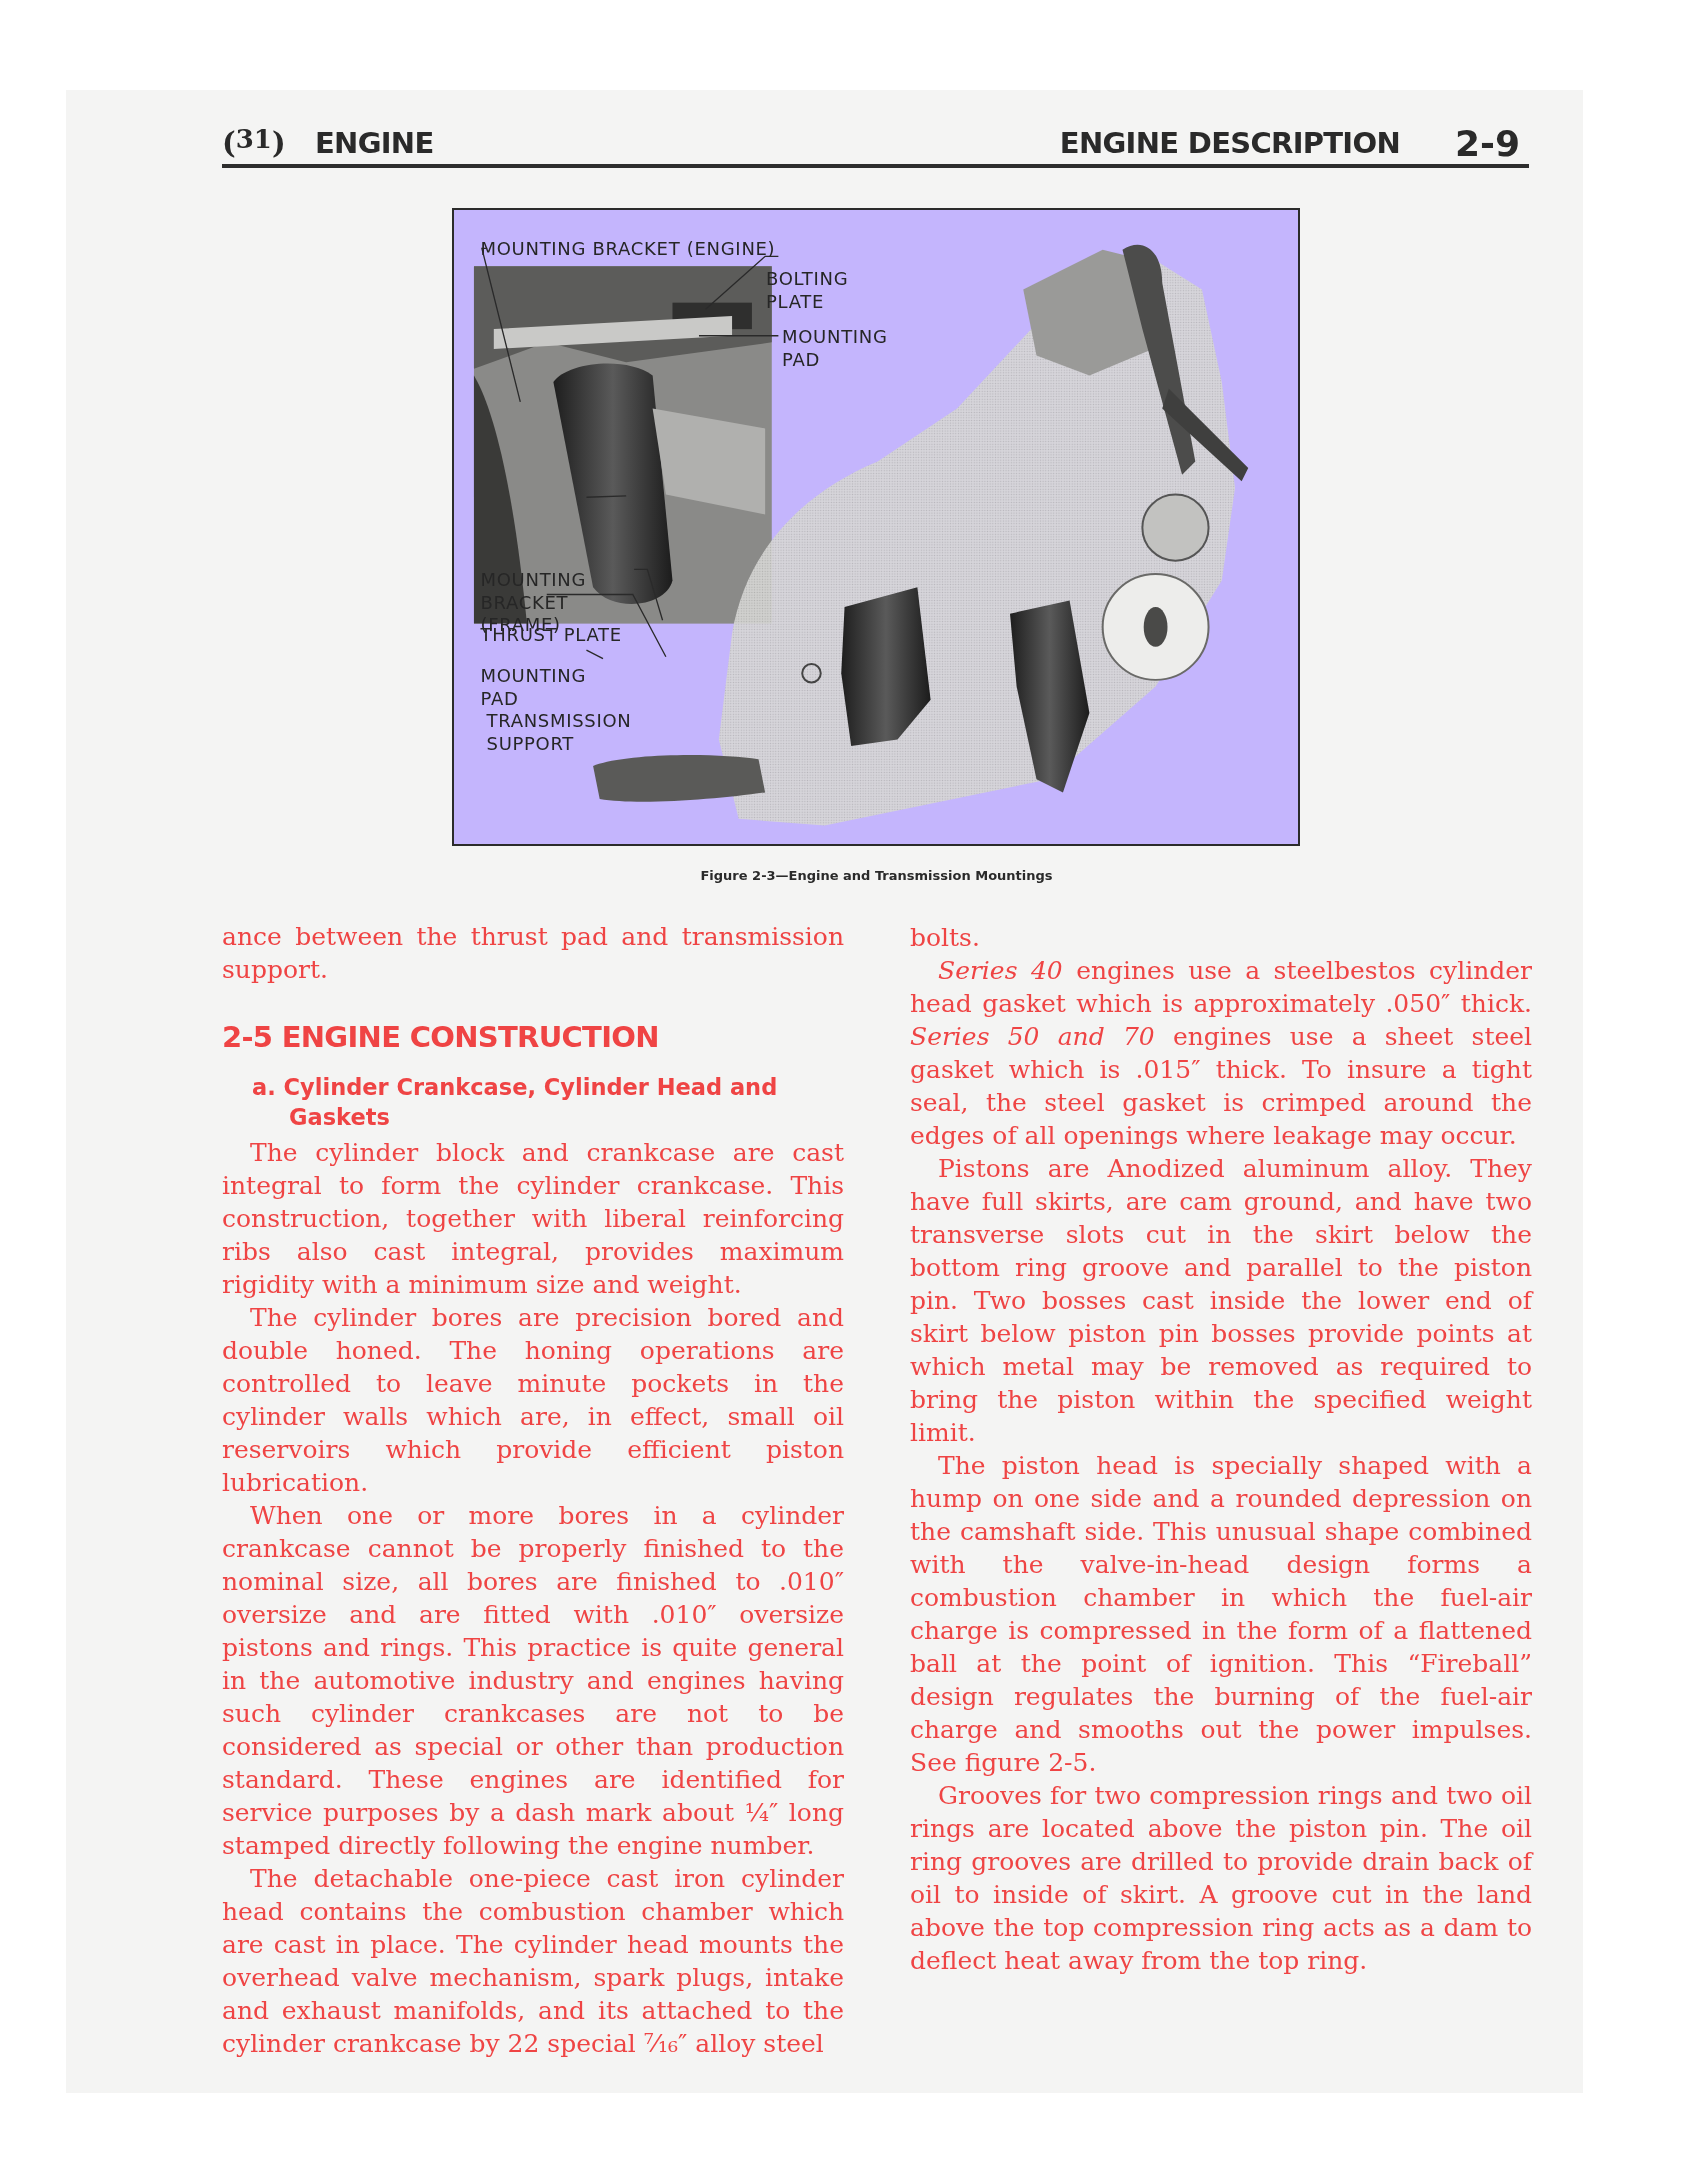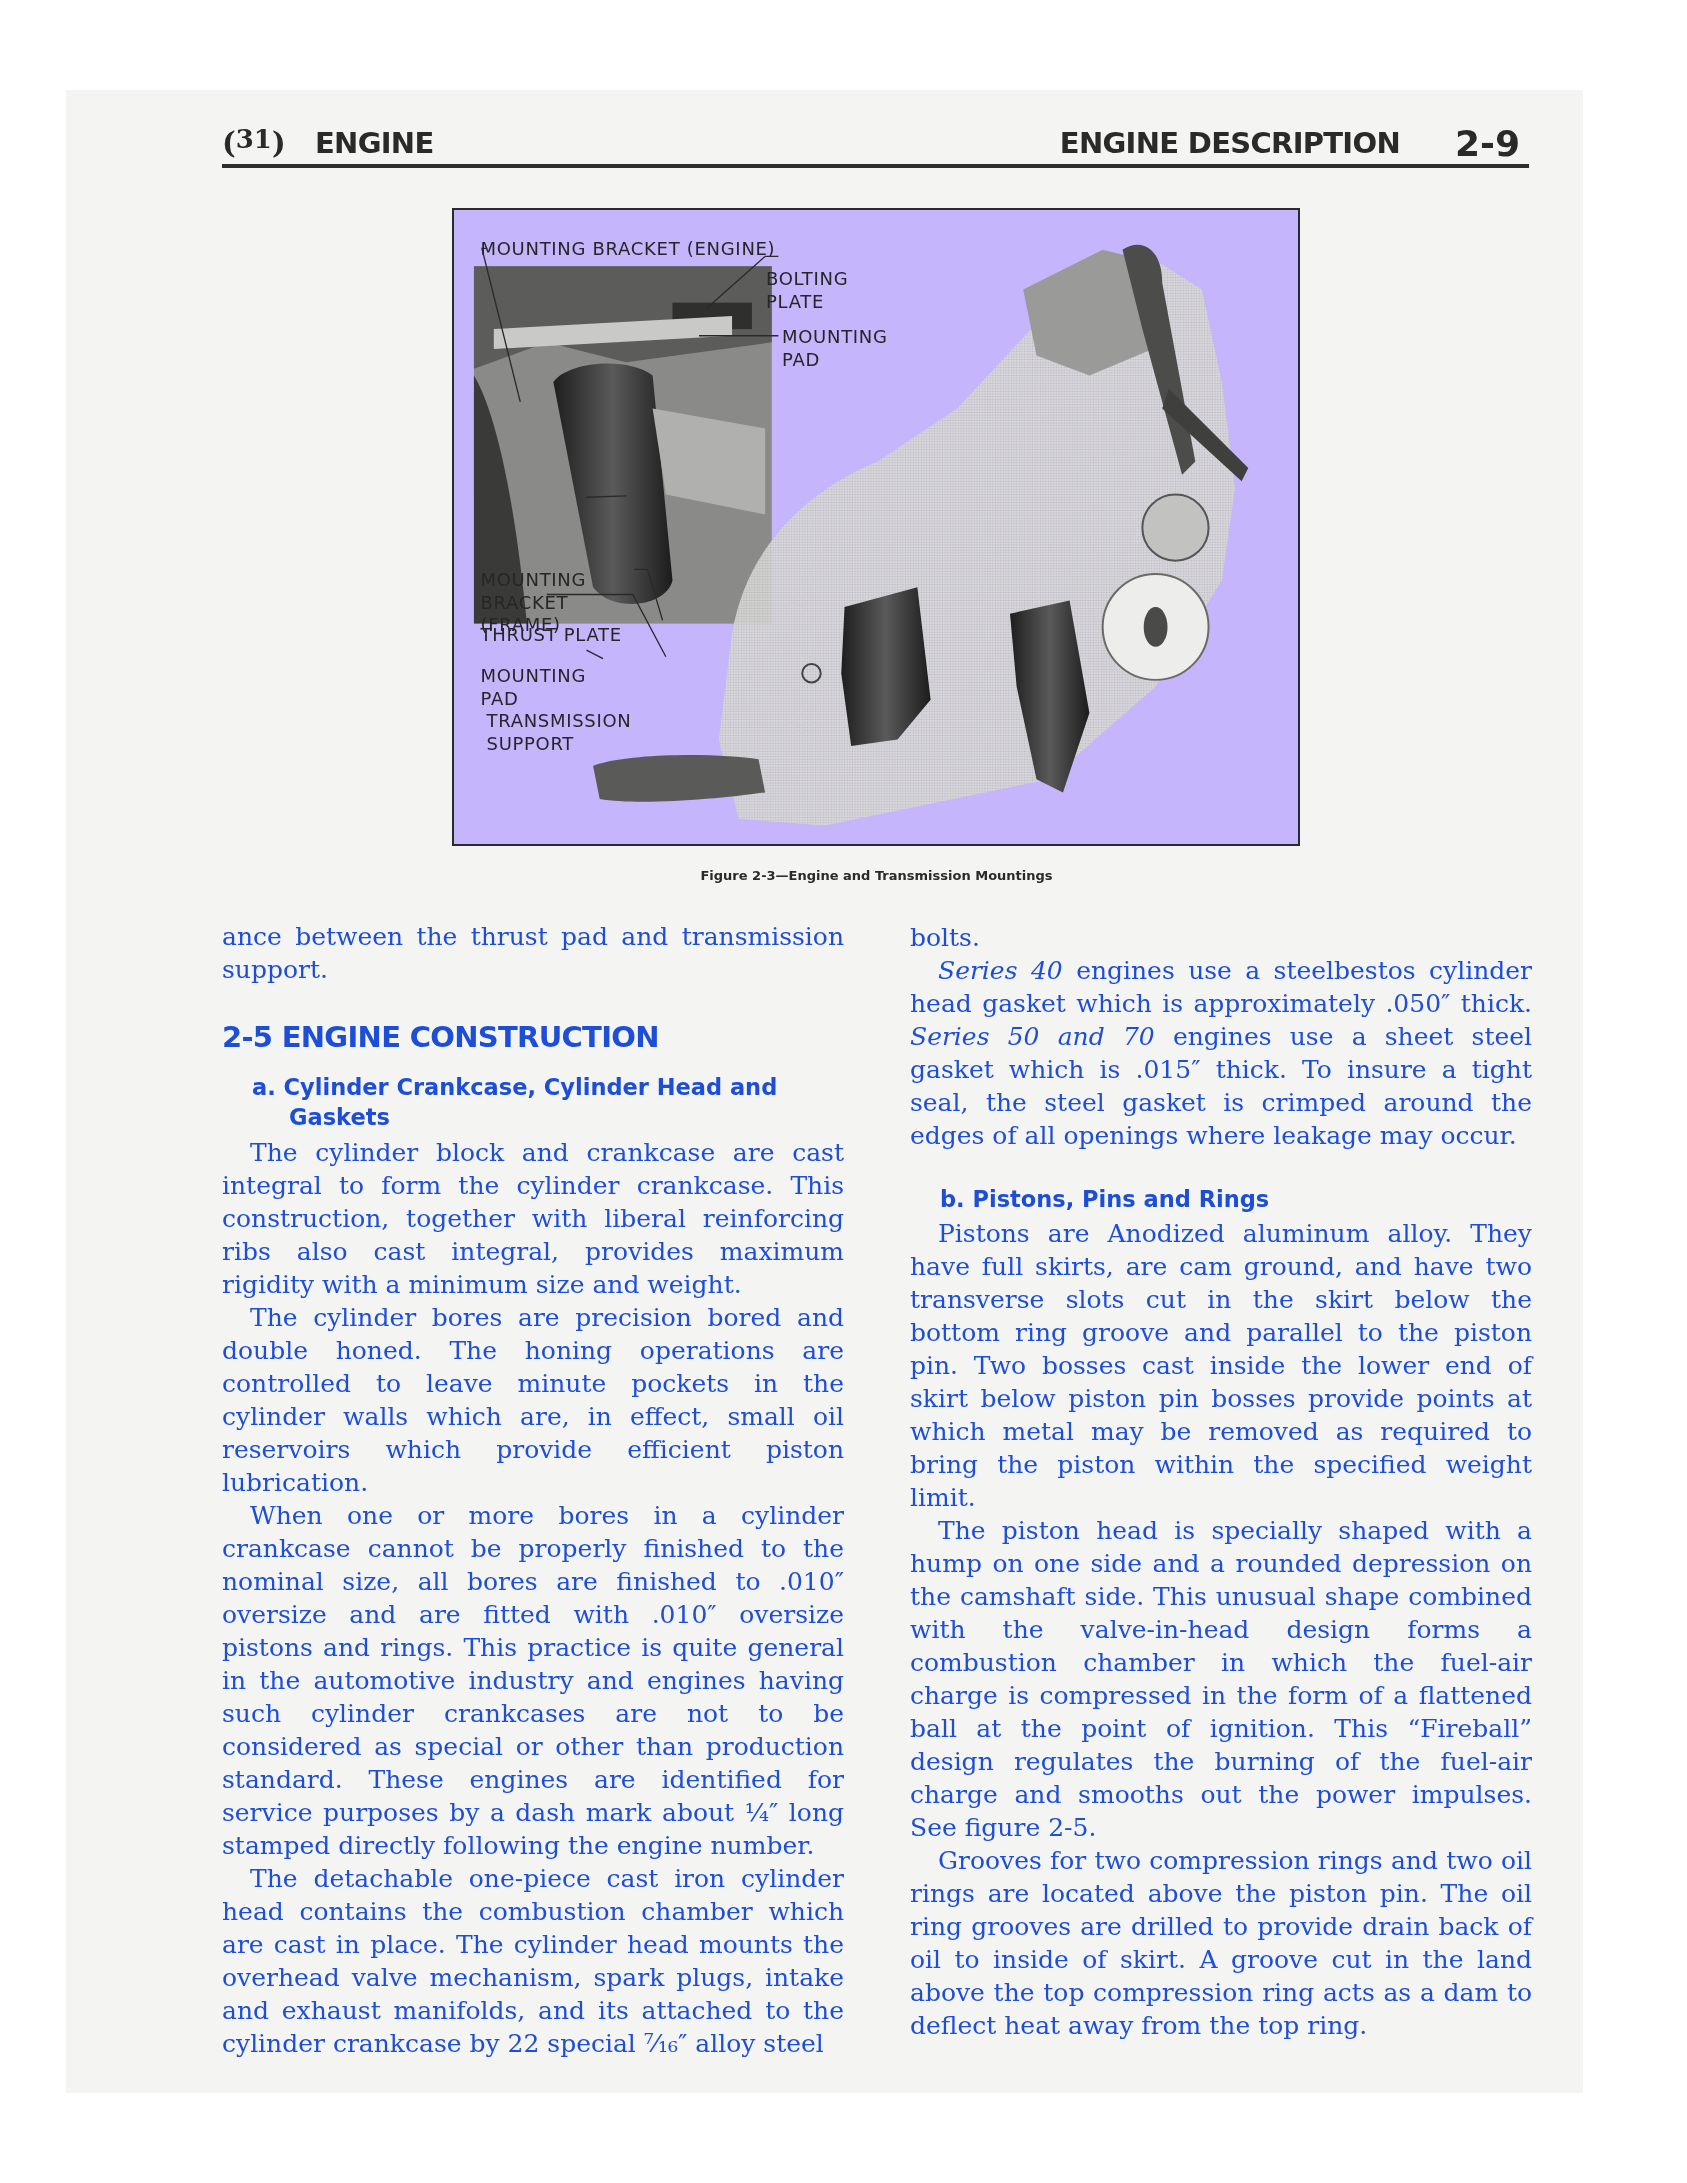--- a/index.html
+++ b/index.html
@@ -30,21 +30,21 @@
     letter-spacing: 0.7px; color: #262626; line-height: 22.5px; white-space: pre;
   }
   .caption {
     position: absolute; left: 452px; top: 868px; width: 849px; text-align: center;
     font-family: "DejaVu Sans", sans-serif; font-weight: bold; font-size: 13px; color: #2a2a2a;
   }
 
   
   .col {
     position: absolute; top: 920px; width: 622px;
-    font-family: "DejaVu Serif", serif; font-size: 25px; line-height: 33px; color: #1d4ed8;
+    font-family: "DejaVu Serif", serif; font-size: 25px; line-height: 33px; color: #ef4444;
     text-align: justify;
   }
   .col.left { left: 222px; }
   .col.right { left: 910px; top: 921px; }
   .col p { margin: 0; text-indent: 28px; }
   .col p.noindent { text-indent: 0; }
   .col .h2 {
     font-family: "DejaVu Sans", sans-serif; font-weight: bold; font-size: 29px;
     letter-spacing: -0.7px; margin: 33px 0 16px 0; line-height: 37px; text-align: left;
   }
@@ -137,18 +137,17 @@
   <div class="h3">a. Cylinder Crankcase, Cylinder Head and Gaskets</div>
   <p>The cylinder block and crankcase are cast integral to form the cylinder crankcase. This construction, together with liberal reinforcing ribs also cast integral, provides maximum rigidity with a minimum size and weight.</p>
   <p>The cylinder bores are precision bored and double honed. The honing operations are controlled to leave minute pockets in the cylinder walls which are, in effect, small oil reservoirs which provide efficient piston lubrication.</p>
   <p>When one or more bores in a cylinder crankcase cannot be properly finished to the nominal size, all bores are finished to .010″ oversize and are fitted with .010″ oversize pistons and rings. This practice is quite general in the automotive industry and engines having such cylinder crankcases are not to be considered as special or other than production standard. These engines are identified for service purposes by a dash mark about ¼″ long stamped directly following the engine number.</p>
   <p>The detachable one-piece cast iron cylinder head contains the combustion chamber which are cast in place. The cylinder head mounts the overhead valve mechanism, spark plugs, intake and exhaust manifolds, and its attached to the cylinder crankcase by 22 special ⁷⁄₁₆″ alloy steel</p>
 </div>
 
 <div class="col right">
   <p class="noindent">bolts.</p>
   <p><i>Series 40</i><span> engines use a steelbestos cylinder head gasket which is approximately .050″ thick. </span><i>Series 50 and 70</i><span> engines use a sheet steel gasket which is .015″ thick. To insure a tight seal, the steel gasket is crimped around the edges of all openings where leakage may occur.</span></p>
-  <div class="h3 b">b. Pistons, Pins and Rings</div>
   <p>Pistons are Anodized aluminum alloy. They have full skirts, are cam ground, and have two transverse slots cut in the skirt below the bottom ring groove and parallel to the piston pin. Two bosses cast inside the lower end of skirt below piston pin bosses provide points at which metal may be removed as required to bring the piston within the specified weight limit.</p>
   <p>The piston head is specially shaped with a hump on one side and a rounded depression on the camshaft side. This unusual shape combined with the valve-in-head design forms a combustion chamber in which the fuel-air charge is compressed in the form of a flattened ball at the point of ignition. This “Fireball” design regulates the burning of the fuel-air charge and smooths out the power impulses. See figure 2-5.</p>
   <p>Grooves for two compression rings and two oil rings are located above the piston pin. The oil ring grooves are drilled to provide drain back of oil to inside of skirt. A groove cut in the land above the top compression ring acts as a dam to deflect heat away from the top ring.</p>
 </div>
 
 
 </body></html>

